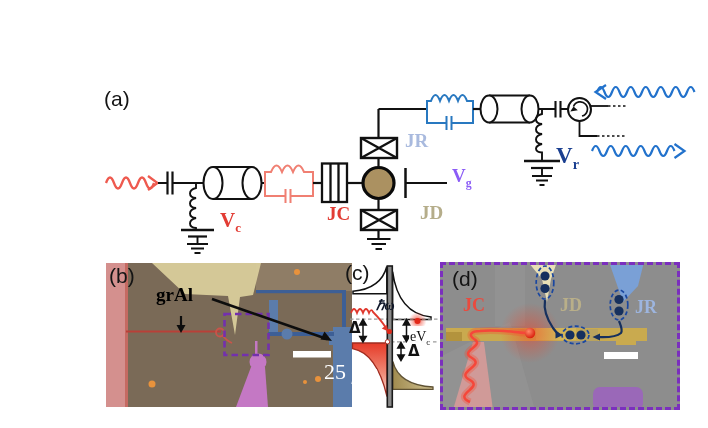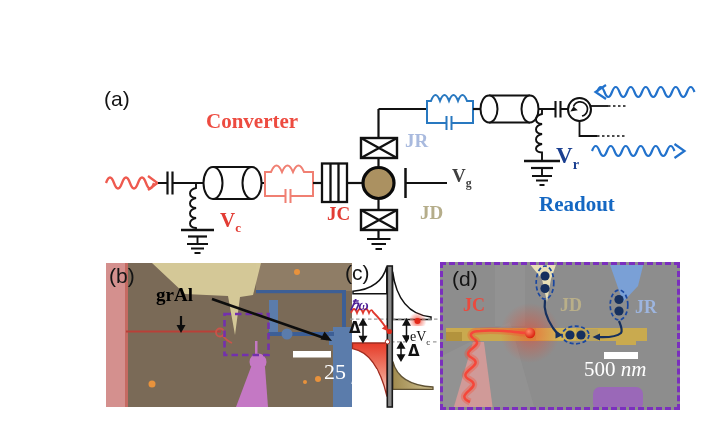--- a/index.html
+++ b/index.html
@@ -276,43 +276,40 @@
           <path d="M179,59 C181,64 183,68 181,71 C177,74.5 166,75.5 157,75"></path>
           <polygon points="152.5,75 160,71.5 160,78.5" fill="#16305e" stroke="none"></polygon>
         </g>
       </g>
       <rect x="164" y="90" width="34" height="7" fill="#ffffff"></rect>
     </svg>
   </div>
 
   <div class="txt panel-letter" style="left:104px;top:88px;">(a)</div>
 
-  <div class="txt ser-bold" style="left:206px;top:111px;font-size:21px;color:#ed4b40;">Converter</div>
-
-  <div class="txt ser-bold" style="left:539px;top:194px;font-size:21px;color:#1467c2;">Readout</div>
+
 
   <div class="txt ser-bold" style="left:220px;top:210px;font-size:21px;color:#e23c34;"><span>V</span><sub class="s">c</sub></div>
 
-  <div class="txt ser-bold" style="left:452px;top:166px;font-size:19px;color:#404040;"><span>V</span><sub class="s">g</sub></div>
+  <div class="txt ser-bold" style="left:452px;top:166px;font-size:19px;color:#8b5cf6;"><span>V</span><sub class="s">g</sub></div>
 
   <div class="txt ser-bold" style="left:556px;top:144px;font-size:23px;color:#1a3f90;"><span>V</span><sub class="s">r</sub></div>
 
   <div class="txt ser-bold" style="left:327px;top:204px;font-size:19px;color:#e23c34;">JC</div>
   <div class="txt ser-bold" style="left:405px;top:131px;font-size:19px;color:#a9bade;">JR</div>
   <div class="txt ser-bold" style="left:420px;top:203px;font-size:19px;color:#b5ad8a;">JD</div>
 
   <div class="txt panel-letter" style="left:109px;top:265px;">(b)</div>
   <div class="txt ser-bold" style="left:156px;top:285px;font-size:19px;color:#000000;">grAl</div>
   <div class="txt" style="left:276px;top:361px;font-size:22px;color:#fff;margin-left:48px;"><span>25</span> <i>μm</i></div>
 
   <div class="txt panel-letter" style="left:345px;top:262px;">(c)</div>
-  <div class="txt" style="left:350px;top:299px;font-size:14px;font-style:italic;font-weight:bold;color:#4c1d95;text-align:right;">ℏω</div>
+  <div class="txt" style="left:376px;top:299px;font-size:14px;font-style:italic;font-weight:bold;color:#0f172a;text-align:right;">ℏω</div>
   <div class="txt" style="left:349px;top:321px;font-size:15px;font-weight:bold;font-family:'DejaVu Sans',sans-serif;color:#111;">Δ</div>
   <div class="txt" style="left:409px;top:326px;font-size:14px;color:#111;background:rgba(255,255,255,0.92);padding:4px 1px;"><span>eV</span><sub class="s">c</sub></div>
   <div class="txt" style="left:408px;top:344px;font-size:15px;font-weight:bold;font-family:'DejaVu Sans',sans-serif;color:#111;">Δ</div>
 
   <div class="txt panel-letter" style="left:452px;top:268px;">(d)</div>
   <div class="txt ser-bold" style="left:463px;top:296px;font-size:18px;color:#ea4a3e;">JC</div>
   <div class="txt ser-bold" style="left:560px;top:296px;font-size:18px;color:#b9af89;">JD</div>
   <div class="txt ser-bold" style="left:635px;top:298px;font-size:18px;color:#9db5df;">JR</div>
-  <div class="txt" style="left:584px;top:359px;font-size:21px;color:#fff;"><span>500</span> <i>nm</i></div>
 
 </div>
 
 </body></html>

